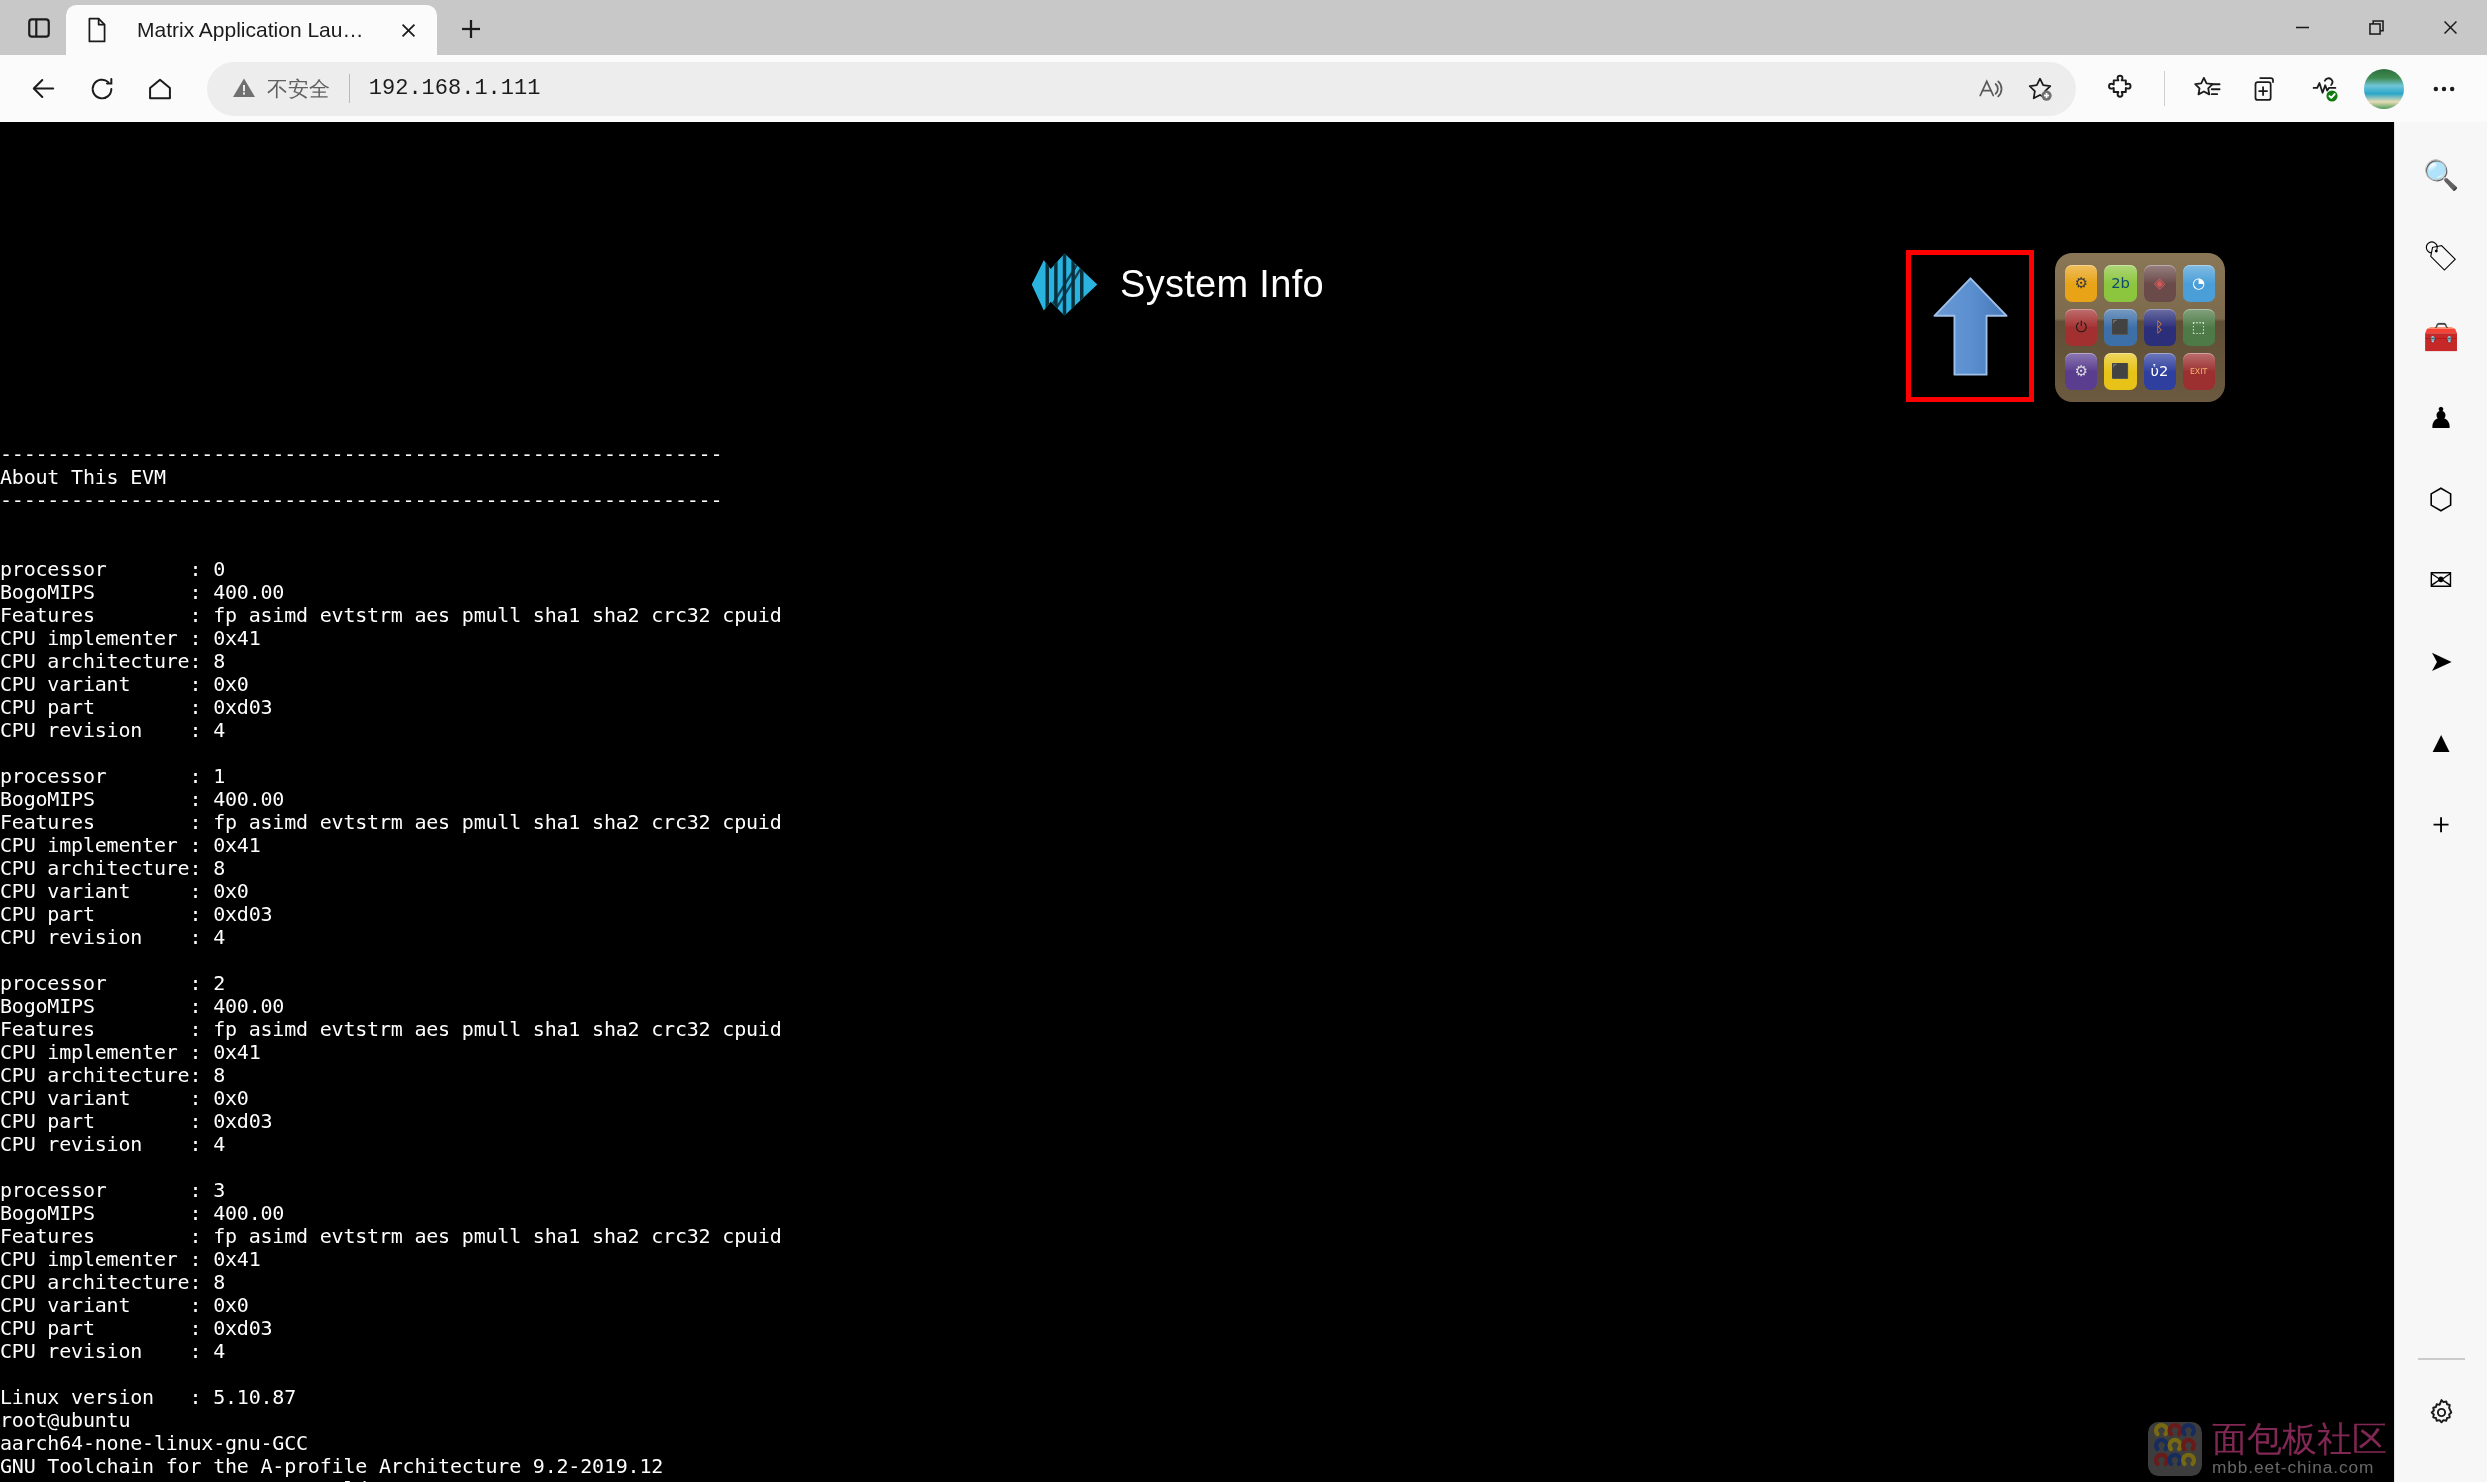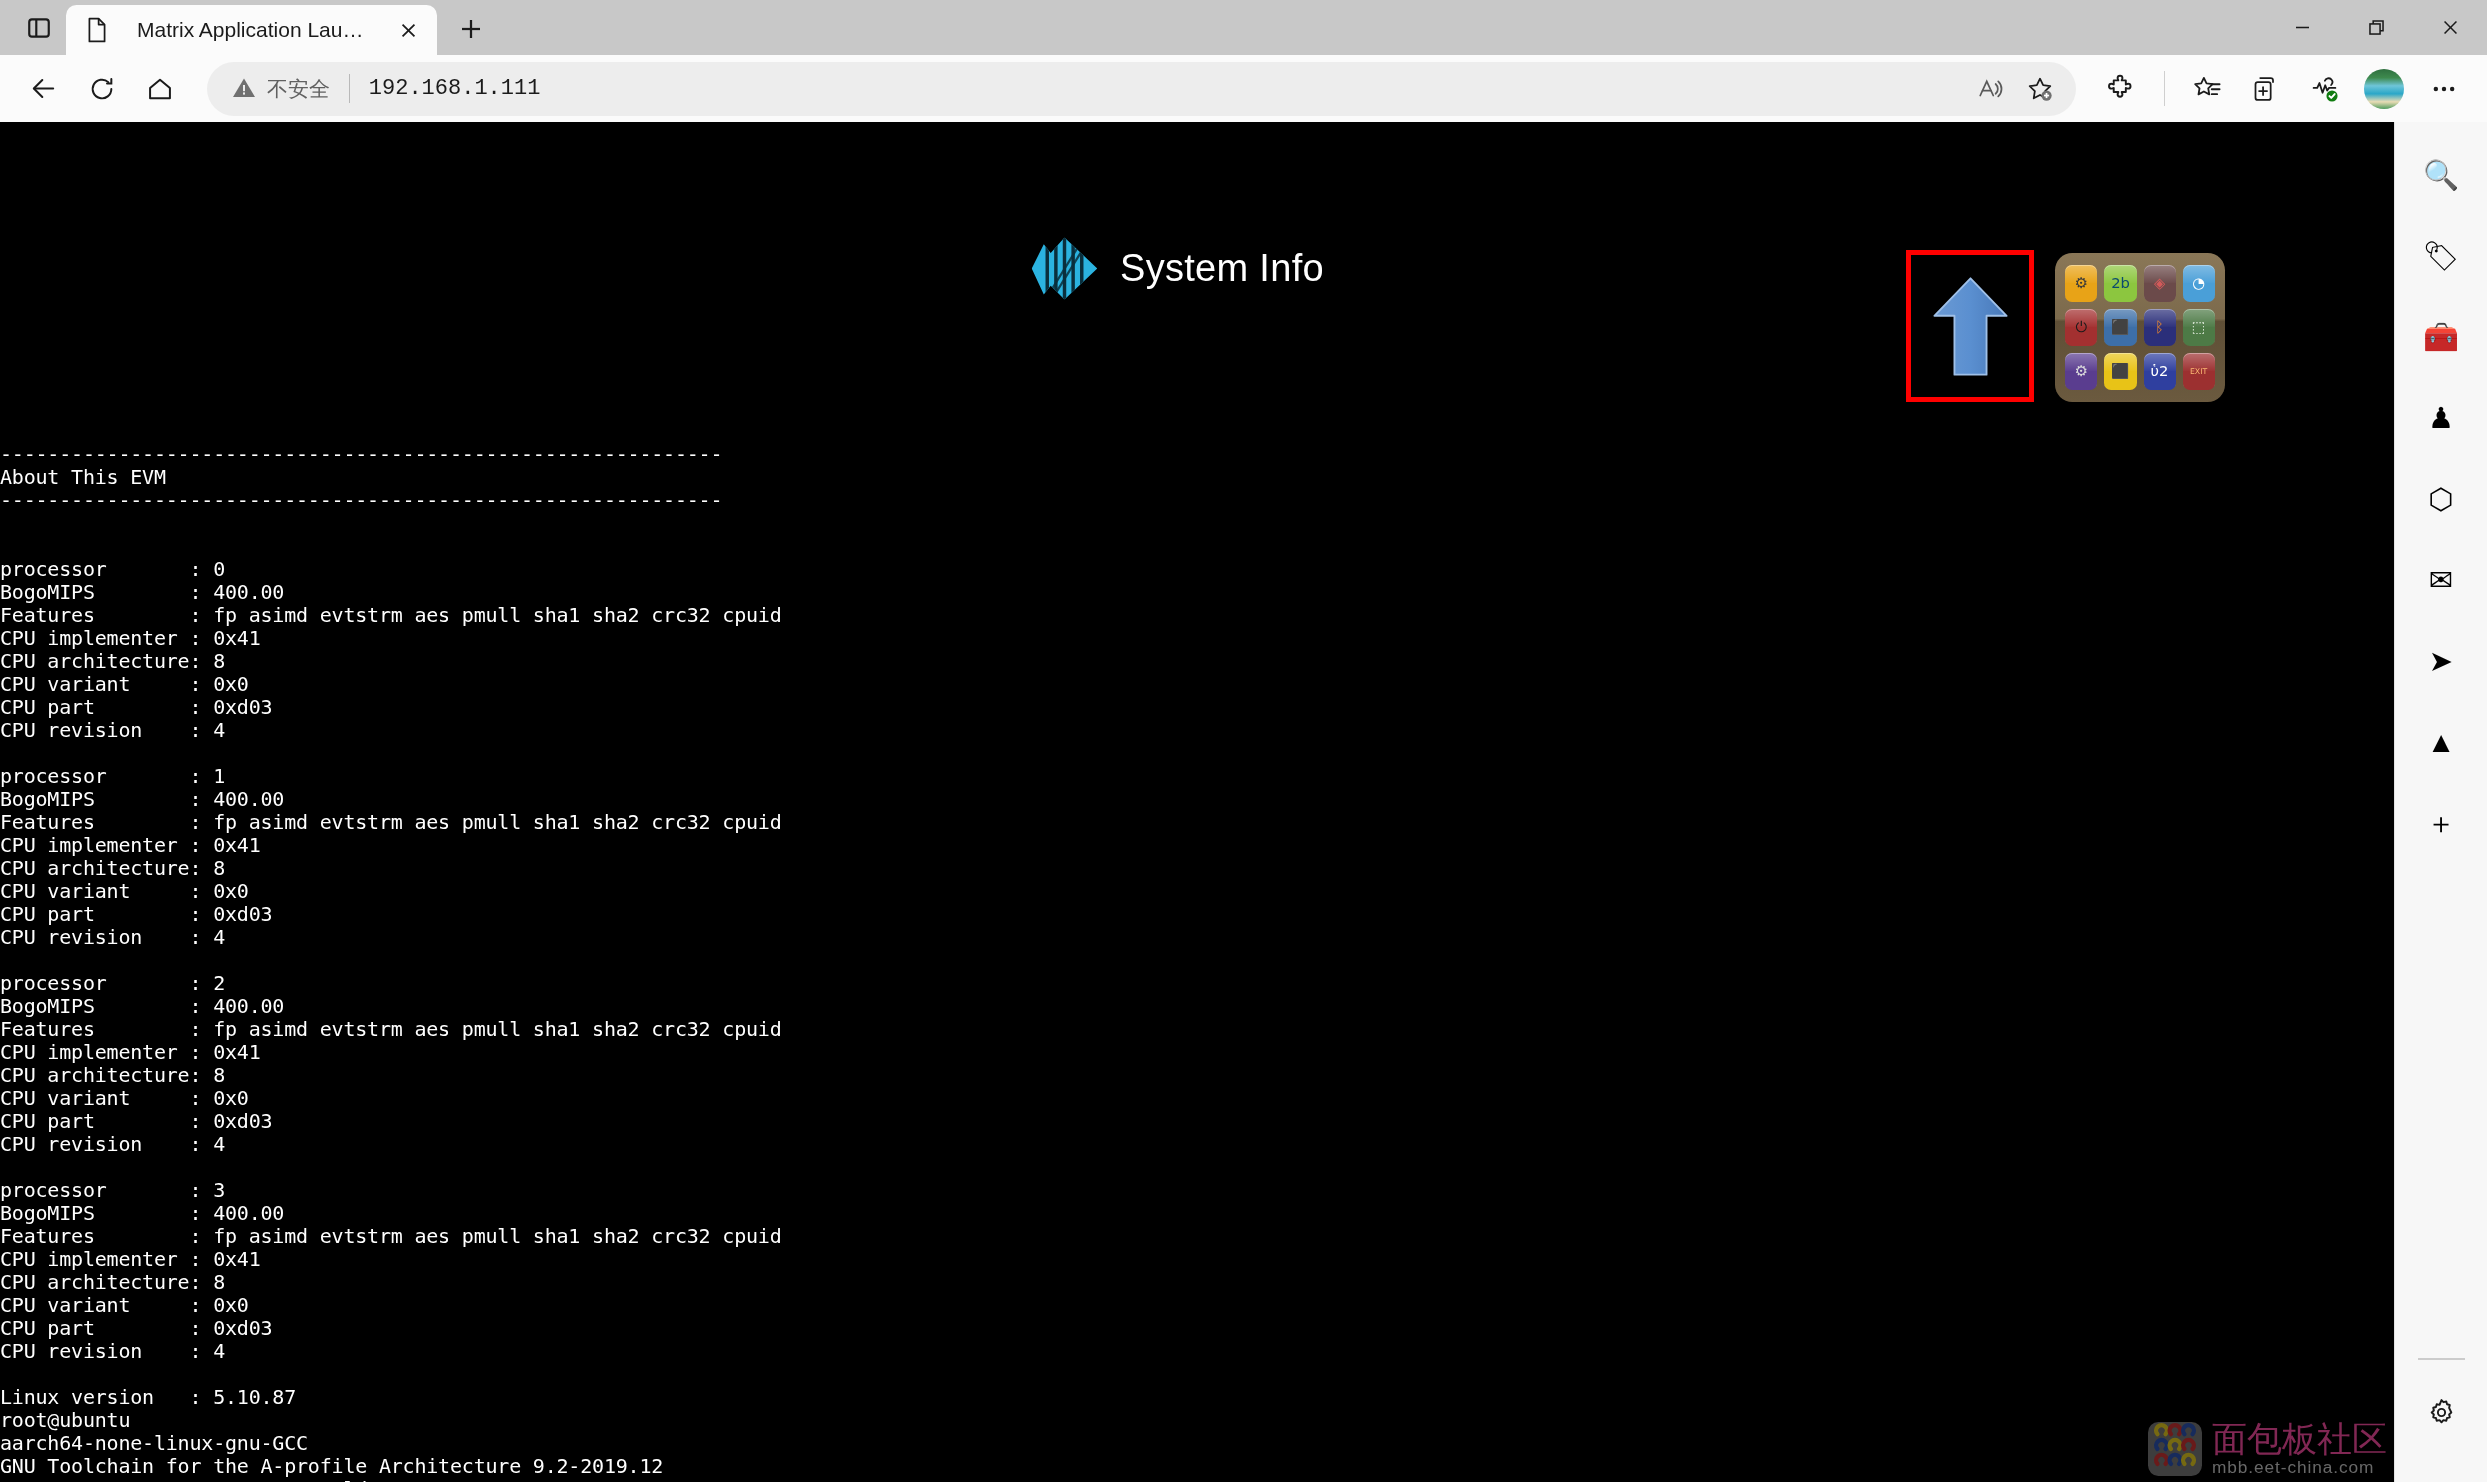--- a/index.html
+++ b/index.html
@@ -92,21 +92,21 @@
   
   .lower { flex: 1 1 auto; display: flex; background: #fbfbfb; min-height: 0; }
 
   .page {
     width: 2394px; flex: 0 0 2394px;
     background: #000000; position: relative; overflow: hidden;
   }
 
   
   .page-header {
-    position: absolute; left: 1028px; top: 112px;
+    position: absolute; left: 1028px; top: 128px;
     display: flex; align-items: center; gap: 19px;
   }
   .ti-logo { width: 73px; height: 69px; flex: 0 0 auto; }
   .page-title {
     font-size: 38px; color: #ffffff; font-weight: 400;
     font-family: "Liberation Sans", sans-serif; letter-spacing: 0.3px;
   }
 
   
   .back-arrow-box {

